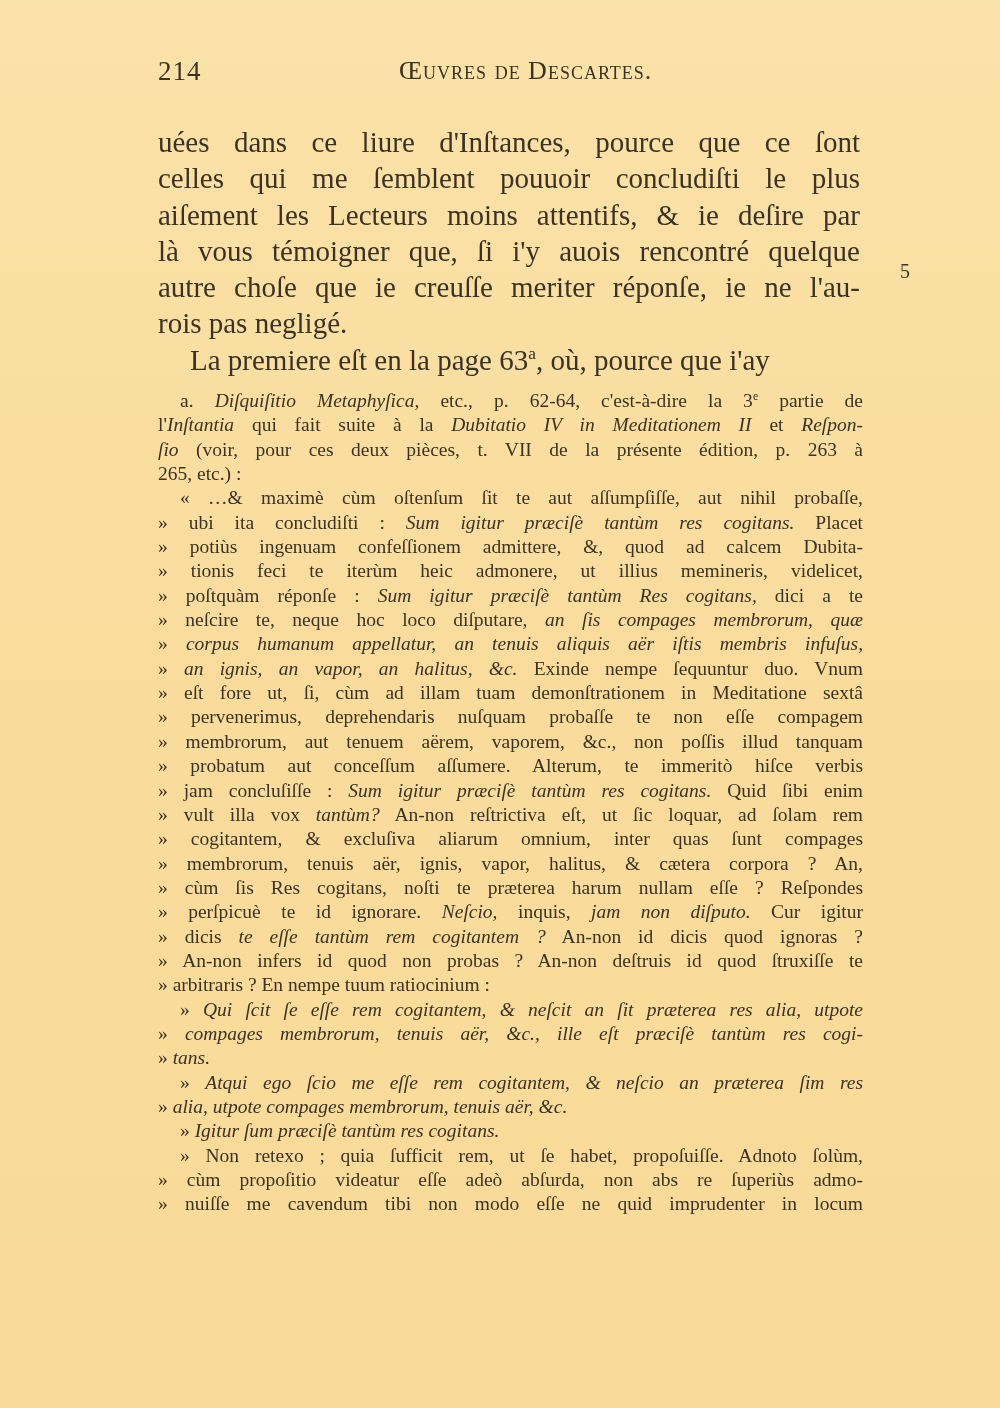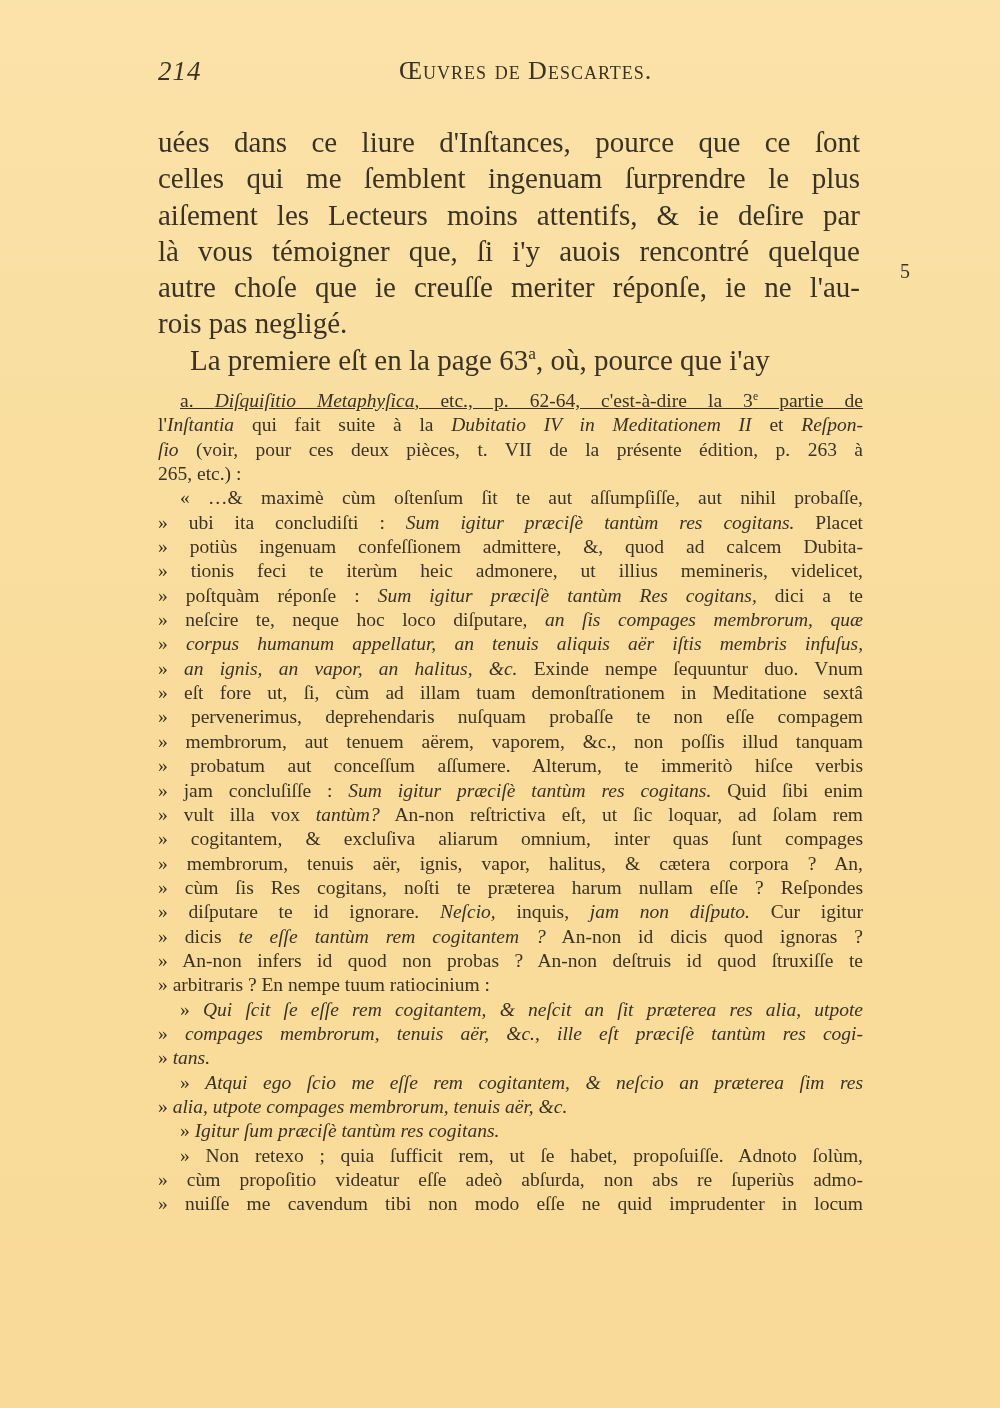--- a/index.html
+++ b/index.html
@@ -9,21 +9,21 @@
     background-image: linear-gradient(180deg, #fbe2a8 0%, #f9dc9c 50%, #f9da98 100%);
     color: #3a3224;
     font-family: "Liberation Serif", "DejaVu Serif", serif;
     position: relative;
   }
   .header {
     position: absolute; top: 56px; left: 158px; width: 700px; height: 40px;
   }
   .page-number {
     position: absolute; left: 0; top: 0;
-    font-size: 27px; letter-spacing: 1px; font-style: italic;
+    font-size: 27px; letter-spacing: 1px;
   }
   .running-title {
     position: absolute; left: 198px; top: 0;
     font-size: 26px; letter-spacing: 1px; font-variant: small-caps; margin-left: 43px;
   }
   .main-text {
     position: absolute; top: 108px; left: 158px; width: 702px;
     font-size: 29px; line-height: 36.3px; text-align: justify; margin-top: 16px;
   }
   .main-text .line { display: block; white-space: nowrap; text-align-last: justify; }
@@ -32,35 +32,35 @@
   .margin-number {
     position: absolute; left: 900px; top: 260px; font-size: 20px;
   }
   .footnotes {
     position: absolute; top: 389px; left: 158px; width: 705px;
     font-size: 19.5px; line-height: 24.35px;
   }
   .fn-line { display: block; white-space: nowrap; text-align: justify; text-align-last: justify; }
   .fn-line.last { text-align-last: left; }
   .fn-line.indent { padding-left: 22px; }
-  .fn-line.indent2 { padding-left: 22px; text-decoration: underline; }
+  .fn-line.indent2 { padding-left: 22px; }
   .it { font-style: italic; }
   sup { font-size: 60%; line-height: 0; }
 </style>
 </head>
 <body>
 
 <div class="header">
   <span class="page-number">214</span>
   <span class="running-title">Œuvres de Descartes.</span>
 </div>
 
 <div class="main-text">
   <span class="line">uées dans ce liure d'Inſtances, pource que ce ſont</span>
-  <span class="line">celles qui me ſemblent ingenuam ſurprendre le plus</span>
+  <span class="line">celles qui me ſemblent pouuoir concludiſti le plus</span>
   <span class="line">aiſement les Lecteurs moins attentifs, &amp; ie deſire par</span>
   <span class="line">là vous témoigner que, ſi i'y auois rencontré quelque</span>
   <span class="line">autre choſe que ie creuſſe meriter réponſe, ie ne l'au-</span>
   <span class="line last">rois pas negligé.</span>
   <span class="line last indent"><span>La premiere eſt en la page 63</span><sup>a</sup><span>, où, pource que i'ay</span></span>
 </div>
 
 <span class="margin-number">5</span>
 
 <div class="footnotes" id="footnotes">
@@ -78,21 +78,21 @@
     <span class="fn-line "><span>» </span><span class="it">an ignis, an vapor, an halitus, &amp;c.</span><span> Exinde nempe ſequuntur duo. Vnum</span></span>
     <span class="fn-line "><span>» eſt fore ut, ſi, cùm ad illam tuam demonſtrationem in Meditatione sextâ</span></span>
     <span class="fn-line "><span>» pervenerimus, deprehendaris nuſquam probaſſe te non eſſe compagem</span></span>
     <span class="fn-line "><span>» membrorum, aut tenuem aërem, vaporem, &amp;c., non poſſis illud tanquam</span></span>
     <span class="fn-line "><span>» probatum aut conceſſum aſſumere. Alterum, te immeritò hiſce verbis</span></span>
     <span class="fn-line "><span>» jam concluſiſſe : </span><span class="it">Sum igitur præciſè tantùm res cogitans.</span><span> Quid ſibi enim</span></span>
     <span class="fn-line "><span>» vult illa vox </span><span class="it">tantùm?</span><span> An-non reſtrictiva eſt, ut ſic loquar, ad ſolam rem</span></span>
     <span class="fn-line "><span>» cogitantem, &amp; excluſiva aliarum omnium, inter quas ſunt compages</span></span>
     <span class="fn-line "><span>» membrorum, tenuis aër, ignis, vapor, halitus, &amp; cætera corpora ? An,</span></span>
     <span class="fn-line "><span>» cùm ſis Res cogitans, noſti te præterea harum nullam eſſe ? Reſpondes</span></span>
-    <span class="fn-line "><span>» diſputare te id ignorare. </span><span class="it">Neſcio,</span><span> inquis, </span><span class="it">jam non diſputo.</span><span> Cur igitur</span></span>
+    <span class="fn-line "><span>» perſpicuè te id ignorare. </span><span class="it">Neſcio,</span><span> inquis, </span><span class="it">jam non diſputo.</span><span> Cur igitur</span></span>
     <span class="fn-line "><span>» dicis </span><span class="it">te eſſe tantùm rem cogitantem ?</span><span> An-non id dicis quod ignoras ?</span></span>
     <span class="fn-line "><span>» An-non infers id quod non probas ? An-non deſtruis id quod ſtruxiſſe te</span></span>
     <span class="fn-line  last"><span>» arbitraris ? En nempe tuum ratiocinium :</span></span>
     <span class="fn-line indent"><span>» </span><span class="it">Qui ſcit ſe eſſe rem cogitantem, &amp; neſcit an ſit præterea res alia, utpote</span></span>
     <span class="fn-line "><span>» </span><span class="it">compages membrorum, tenuis aër, &amp;c., ille eſt præciſè tantùm res cogi-</span></span>
     <span class="fn-line  last"><span>» </span><span class="it">tans.</span></span>
     <span class="fn-line indent"><span>» </span><span class="it">Atqui ego ſcio me eſſe rem cogitantem, &amp; neſcio an præterea ſim res</span></span>
     <span class="fn-line  last"><span>» </span><span class="it">alia, utpote compages membrorum, tenuis aër, &amp;c.</span></span>
     <span class="fn-line indent last"><span>» </span><span class="it">Igitur ſum præciſè tantùm res cogitans.</span></span>
     <span class="fn-line indent"><span>» Non retexo ; quia ſufficit rem, ut ſe habet, propoſuiſſe. Adnoto ſolùm,</span></span>

